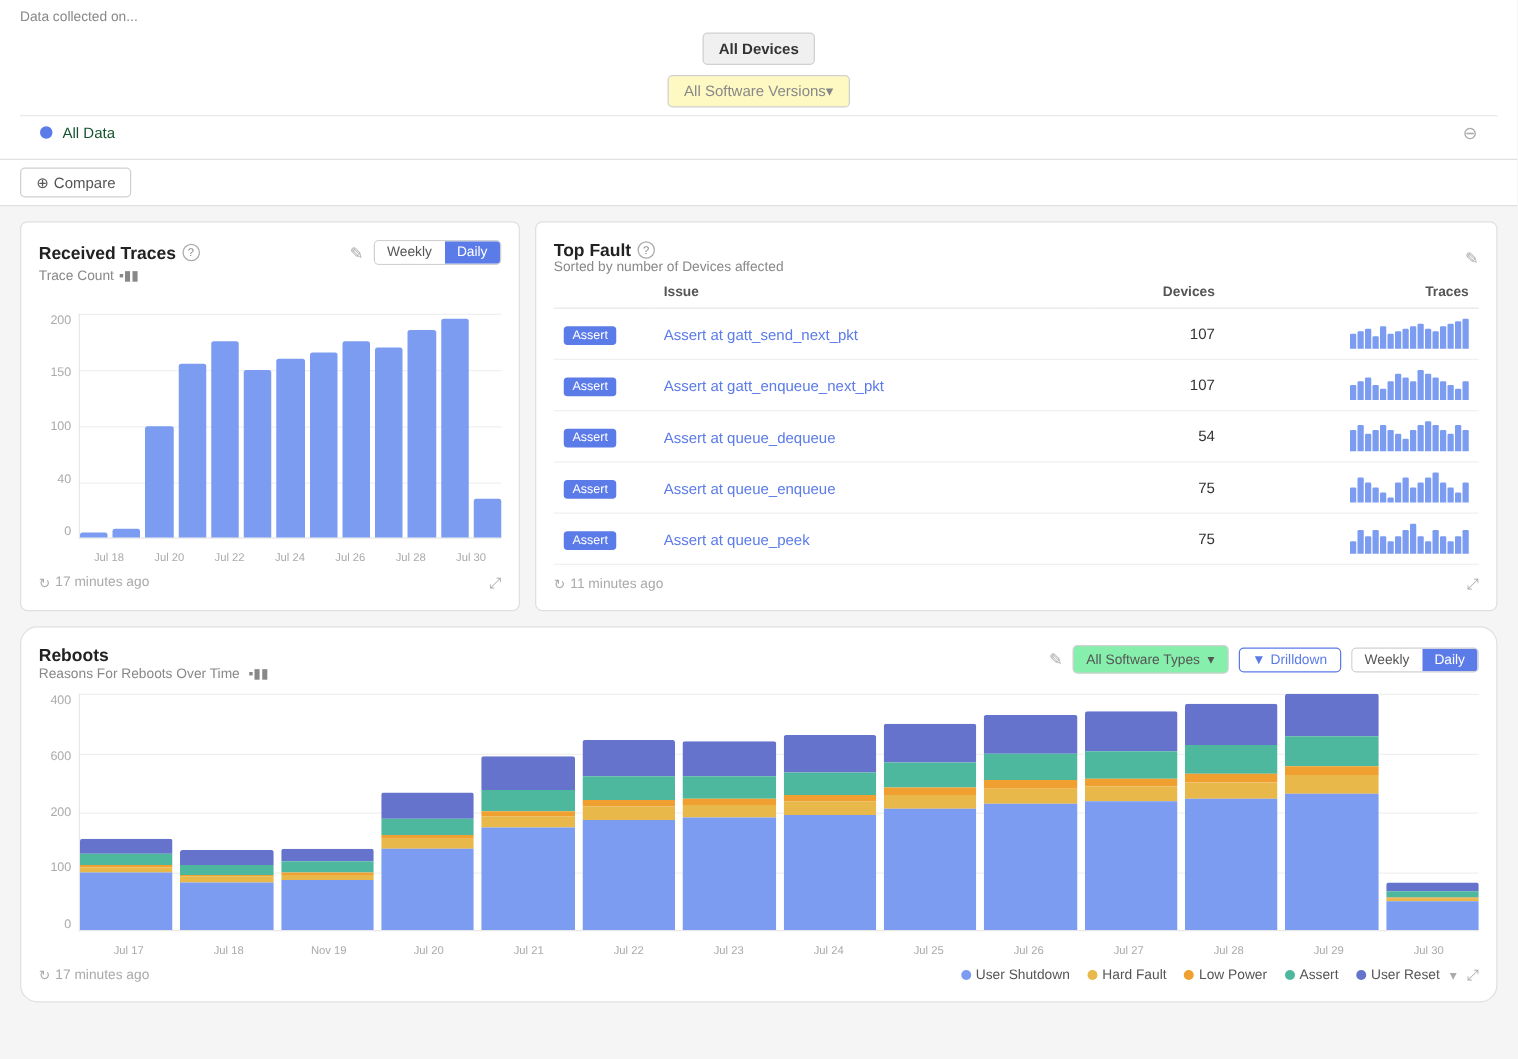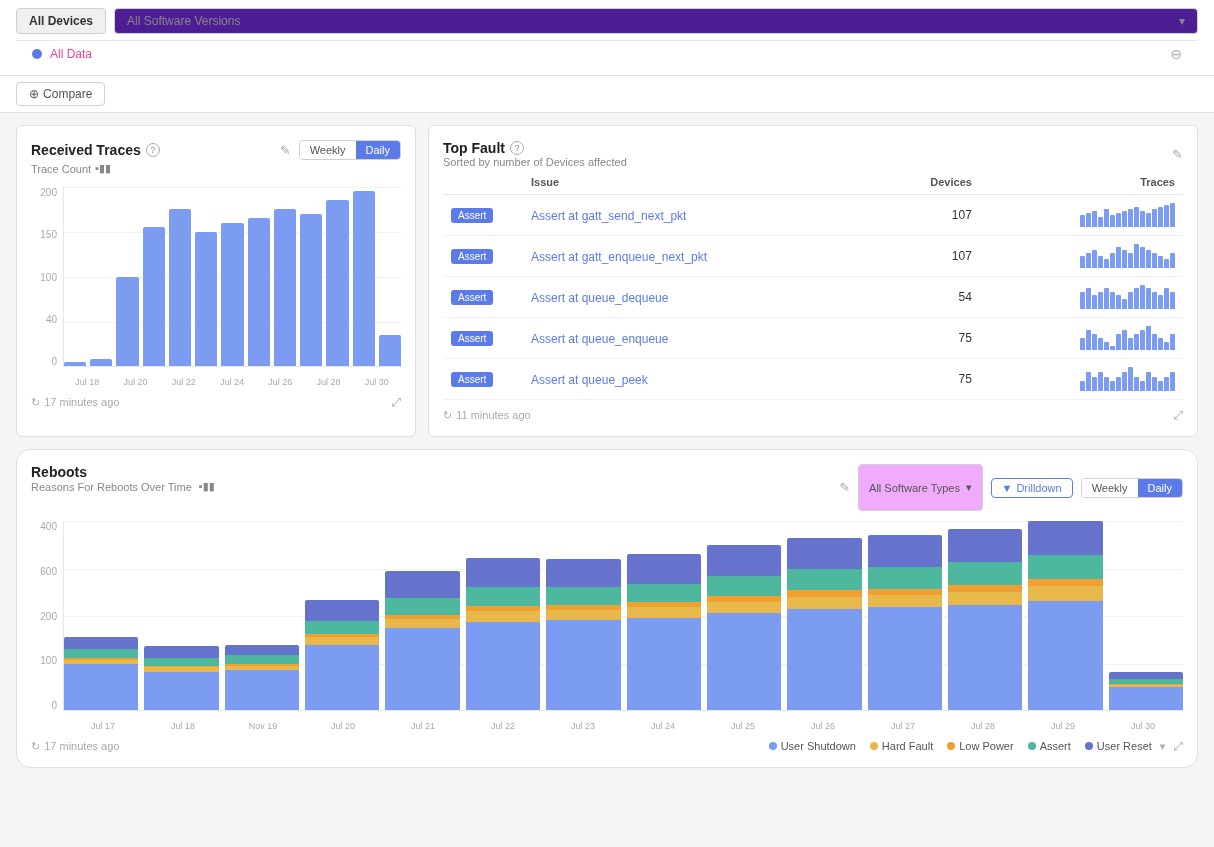--- a/index.html
+++ b/index.html
@@ -1,45 +1,45 @@
 <!DOCTYPE html>
 <html><head>
   <meta charset="utf-8">
   <style>
     * { box-sizing: border-box; margin: 0; padding: 0; }
     body { font-family: -apple-system, BlinkMacSystemFont, 'Segoe UI', sans-serif; background: #f5f5f5; font-size: 13px; color: #333; }
     
     .top-bar { background: #fff; border-bottom: 1px solid #e0e0e0; padding: 8px 16px; }
     .top-bar-title { font-size: 11px; color: #888; margin-bottom: 6px; }
     
-    .filter-row { display: flex; gap: 8px; align-items: center; margin-bottom: 6px; }
+    .filter-row { display: flex; gap: 8px; align-items: center; margin-bottom: 6px; flex-direction: column; }
     .filter-btn { border: 1px solid #d0d0d0; border-radius: 4px; padding: 5px 12px; background: #fff; cursor: pointer; font-size: 12px; color: #333; }
     .filter-btn.active { background: #f0f0f0; font-weight: 600; }
-    .filter-select { flex: 1; border: 1px solid #d0d0d0; border-radius: 4px; padding: 5px 12px; background: #4c1d95; color: #888; font-size: 12px; cursor: pointer; display: flex; align-items: center; justify-content: space-between; }
+    .filter-select { flex: 1; border: 1px solid #d0d0d0; border-radius: 4px; padding: 5px 12px; background: #fef9c3; color: #888; font-size: 12px; cursor: pointer; display: flex; align-items: center; justify-content: space-between; }
     
     .data-row { display: flex; align-items: center; gap: 8px; padding: 5px 16px; border-top: 1px solid #e8e8e8; background: #fff; }
     .blue-dot { width: 10px; height: 10px; border-radius: 50%; background: #5b7be8; display: inline-block; }
-    .data-row-label { font-size: 12px; color: #ec4899; flex: 1; }
+    .data-row-label { font-size: 12px; color: #14532d; flex: 1; }
     .data-row-close { color: #aaa; font-size: 14px; cursor: pointer; }
     
     .compare-row { background: #fff; padding: 6px 16px; border-bottom: 1px solid #e0e0e0; }
     .compare-btn { border: 1px solid #d0d0d0; border-radius: 4px; padding: 4px 12px; background: #fff; cursor: pointer; font-size: 12px; color: #555; display: inline-flex; align-items: center; gap: 4px; }
     
     .main-content { padding: 12px 16px; }
     
     .charts-row { display: flex; gap: 12px; margin-bottom: 12px; }
     
     .card { background: #fff; border: 1px solid #e0e0e0; border-radius: 6px; padding: 14px; }
     
     .card-left { flex: 0 0 400px; }
     .card-right { flex: 1; }
     
     .card-header { display: flex; align-items: center; justify-content: space-between; margin-bottom: 2px; }
     .card-title { font-size: 14px; font-weight: 600; color: #222; display: flex; align-items: center; gap: 5px; }
-    .card-subtitle { font-size: 11px; color: #888; margin-bottom: 12px; display: flex; align-items: center; gap: 4px; }
+    .card-subtitle { font-size: 11px; color: #888; margin-bottom: 24px; display: flex; align-items: center; gap: 4px; }
     .help-icon { width: 14px; height: 14px; border-radius: 50%; border: 1px solid #aaa; display: inline-flex; align-items: center; justify-content: center; font-size: 9px; color: #888; cursor: pointer; }
     .edit-icon { color: #aaa; cursor: pointer; font-size: 13px; }
     
     .toggle-group { display: flex; border: 1px solid #d0d0d0; border-radius: 4px; overflow: hidden; }
     .toggle-btn { padding: 3px 10px; font-size: 11px; border: none; background: #fff; cursor: pointer; color: #555; }
     .toggle-btn.active { background: #5b7be8; color: #fff; }
     
     .chart-area { position: relative; height: 200px; }
     .chart-y-labels { position: absolute; left: 0; top: 0; bottom: 20px; width: 30px; display: flex; flex-direction: column; justify-content: space-between; }
     .y-label { font-size: 10px; color: #aaa; text-align: right; padding-right: 4px; }
@@ -62,21 +62,21 @@
     .assert-badge { background: #5b7be8; color: #fff; font-size: 10px; padding: 2px 7px; border-radius: 3px; display: inline-block; }
     .issue-link { color: #5b7be8; text-decoration: none; font-size: 12px; }
     .devices-count { text-align: right; font-size: 12px; color: #333; }
     .mini-chart { display: flex; align-items: flex-end; gap: 1px; height: 24px; justify-content: flex-end; }
     .mini-bar { background: #7b9cf0; border-radius: 1px 1px 0 0; width: 5px; }
     
     
     .reboots-card { background: #fff; border: 1px solid #e0e0e0; border-radius: 14px; padding: 14px; }
     .reboots-header { display: flex; align-items: flex-start; justify-content: space-between; margin-bottom: 10px; }
     .reboots-controls { display: flex; align-items: center; gap: 8px; }
-    .software-select { border: 1px solid #d0d0d0; border-radius: 4px; padding: 16px 10px; background: #f0abfc; color: #555; font-size: 11px; cursor: pointer; display: inline-flex; align-items: center; gap: 6px; }
+    .software-select { border: 1px solid #d0d0d0; border-radius: 4px; padding: 4px 10px; background: #86efac; color: #555; font-size: 11px; cursor: pointer; display: inline-flex; align-items: center; gap: 6px; }
     .drilldown-btn { border: 1px solid #5b7be8; border-radius: 4px; padding: 3px 10px; background: #fff; color: #5b7be8; font-size: 11px; cursor: pointer; display: inline-flex; align-items: center; gap: 4px; }
     
     .reboot-chart-area { position: relative; height: 210px; margin-top: 10px; }
     .reboot-chart-inner { position: absolute; left: 32px; right: 0; top: 0; bottom: 20px; display: flex; align-items: flex-end; gap: 6px; border-left: 1px solid #e8e8e8; border-bottom: 1px solid #e8e8e8; }
     .stacked-bar { flex: 1; display: flex; flex-direction: column-reverse; border-radius: 2px 2px 0 0; overflow: hidden; }
     .bar-segment { width: 100%; }
     .seg-user-shutdown { background: #7b9cf0; }
     .seg-hard-fault { background: #e8b84b; }
     .seg-low-power { background: #f0a030; }
     .seg-assert { background: #4db89e; }
@@ -85,20 +85,21 @@
     .legend-row { display: flex; align-items: center; gap: 14px; font-size: 11px; color: #555; }
     .legend-item { display: flex; align-items: center; gap: 4px; }
     .legend-dot { width: 8px; height: 8px; border-radius: 50%; }
     
     .bottom-bar { display: flex; align-items: center; justify-content: space-between; margin-top: 8px; }
   </style>
 </head>
 <body>
 
 <div class="top-bar">
+  <div class="top-bar-title">Data collected on...</div>
   <div class="filter-row">
     <button class="filter-btn active">All Devices</button>
     <div class="filter-select">
       <span>All Software Versions</span>
       <span>▾</span>
     </div>
   </div>
   <div class="data-row">
     <span class="blue-dot"></span>
     <span class="data-row-label">All Data</span>

